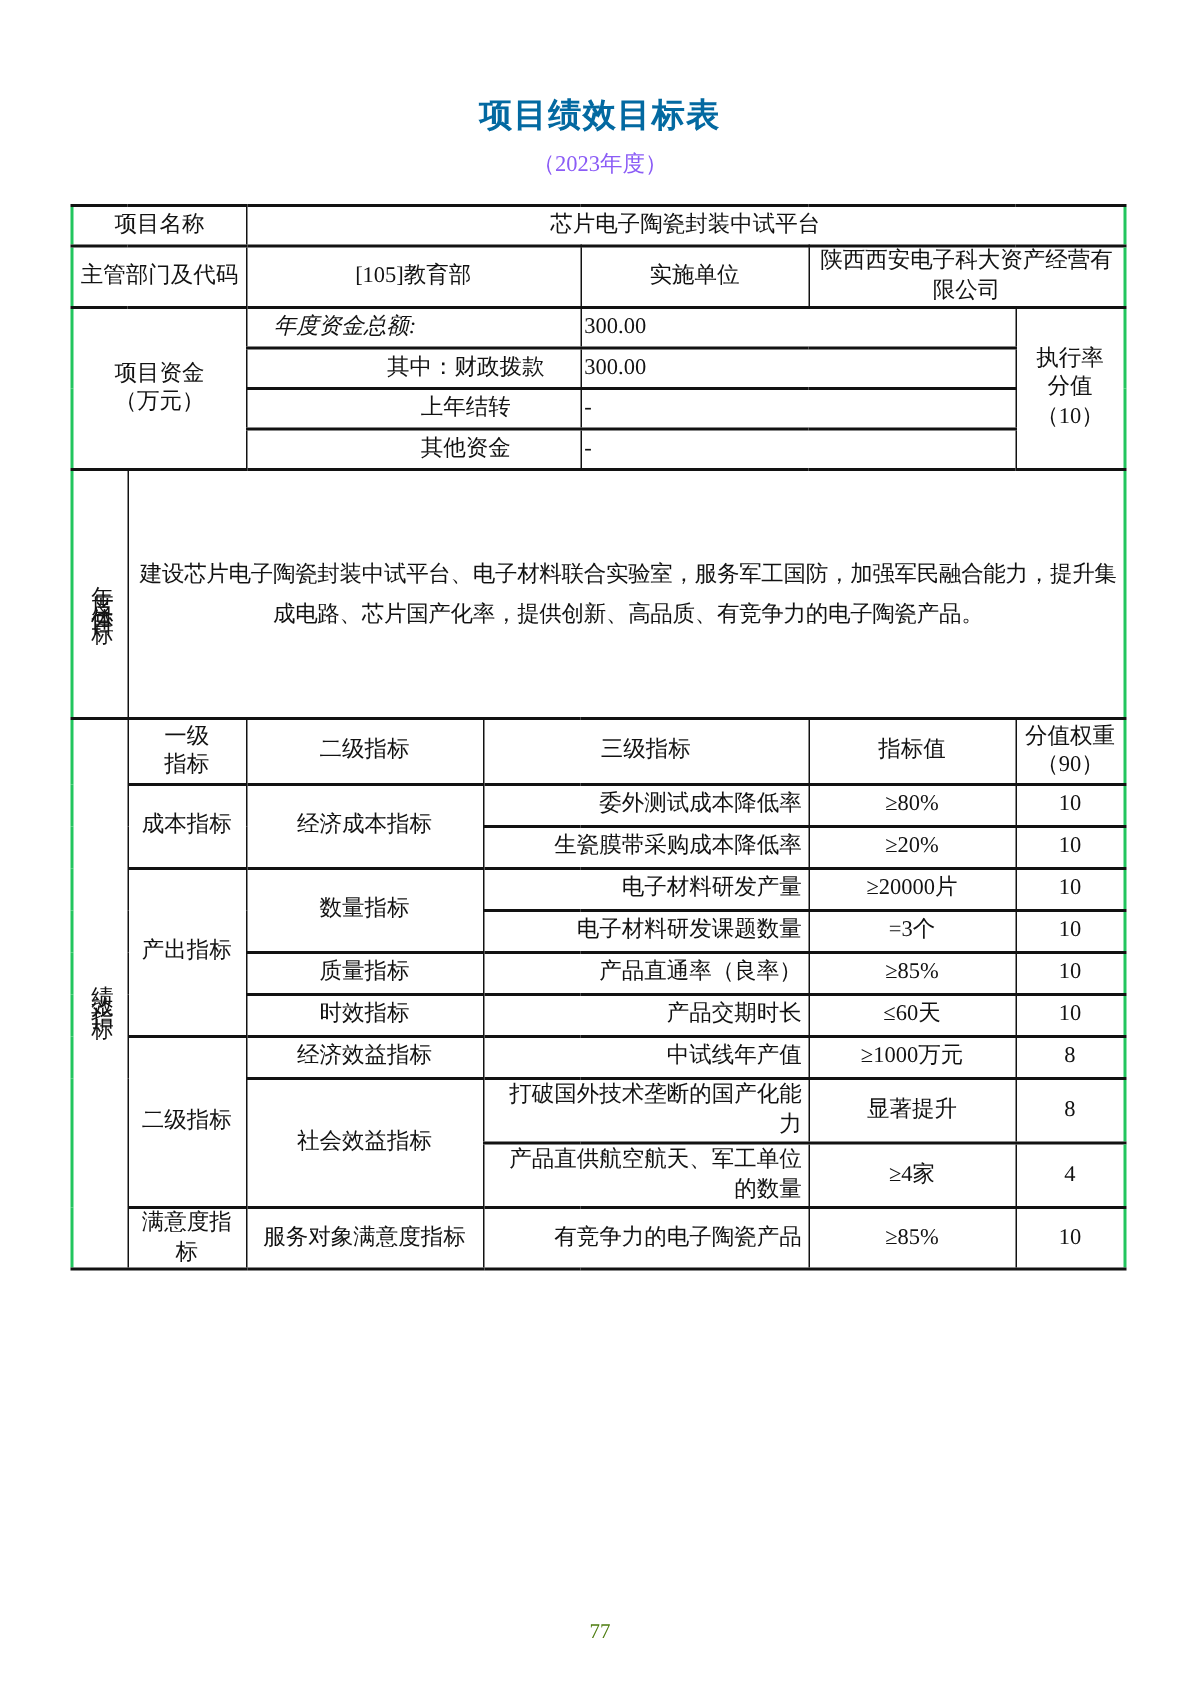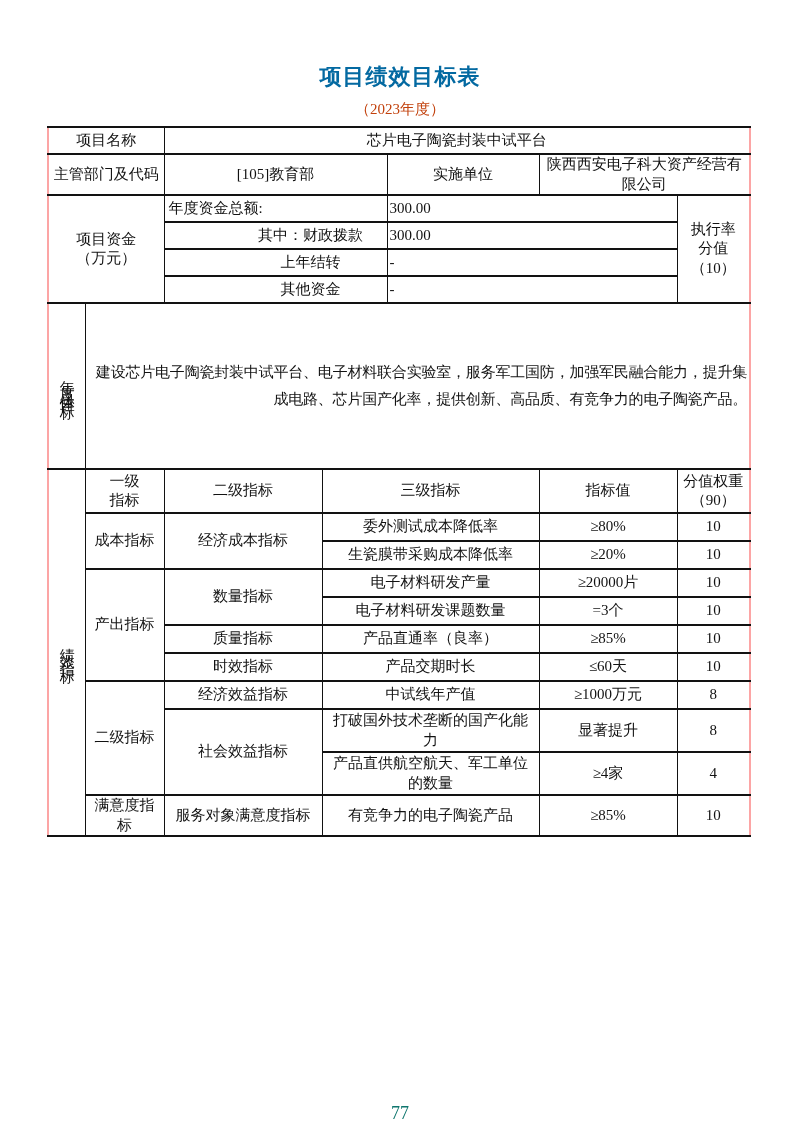--- a/index.html
+++ b/index.html
@@ -7,54 +7,54 @@
     width:800px;height:1131px;position:relative;background:#ffffff;
     font-family:"Liberation Serif","DejaVu Serif",serif;color:#0a0a0a;
   }
   .doc-title{
     position:absolute;top:62px;left:0;width:800px;text-align:center;
     font-family:"Liberation Sans","DejaVu Sans",sans-serif;
     font-weight:bold;font-size:22px;letter-spacing:1px;color:#0369a1;
   }
   .doc-subtitle{
     position:absolute;top:100px;left:0;width:800px;text-align:center;
-    font-size:15px;color:#c2410c;
+    font-size:15px;color:#8b5cf6;
   }
   table.main{
-    position:absolute;left:47px;top:126px;width:704px;
+    position:absolute;left:47px;top:136px;width:704px;
     border-collapse:collapse;table-layout:fixed;
-    border:2px solid #fca5a5;
+    border:2px solid #22c55e;
   }
   td{
     border:solid #121212;border-width:2px 1px;
     padding:0 2px;font-size:15px;line-height:1.3;
     text-align:center;vertical-align:middle;
     overflow:hidden;box-sizing:border-box;color:#121212;
   }
   tr.h27{height:27px} tr.h40{height:40px} tr.hf{height:27px}
   tr.h166{height:166px} tr.h44{height:44px} tr.h28{height:28px} tr.h42{height:42px}
   .pre{white-space:pre-line;}
-  .l3{text-align:center;padding:1px 4px;}
-  .fund-label0{text-align:left;padding-left:4px;}
+  .l3{text-align:right;padding:1px 4px;}
+  .fund-label0{text-align:left;padding-left:18px;font-style:italic;}
   .fund-label{padding-left:72px;text-align:center;}
   .fund-value{text-align:left;padding-right:7px;}
   .goal-cell{
-    text-align:right;padding:2px 2px 0 5px;line-height:27px;letter-spacing:-0.2px;font-family:Liberation Mono, monospace;
+    text-align:center;padding:2px 2px 0 5px;line-height:27px;letter-spacing:-0.2px;
   }
   .vert span{
     writing-mode:vertical-lr;text-orientation:upright;
     display:inline-block;letter-spacing:5px;line-height:1;
   }
   .vert-wide span{
     writing-mode:vertical-lr;text-orientation:upright;
     display:inline-block;letter-spacing:7px;line-height:1;
   }
   .page-number{
     position:absolute;top:1081px;left:0;width:800px;text-align:center;
-    font-size:18px;color:#0f766e;margin-top:22px;
+    font-size:14px;color:#4d7c0f;
   }
 </style>
 </head>
 <body>
 
 <div class="doc-title">项目绩效目标表</div>
 <div class="doc-subtitle">（2023年度）</div>
 
 <table class="main">
   <colgroup>

